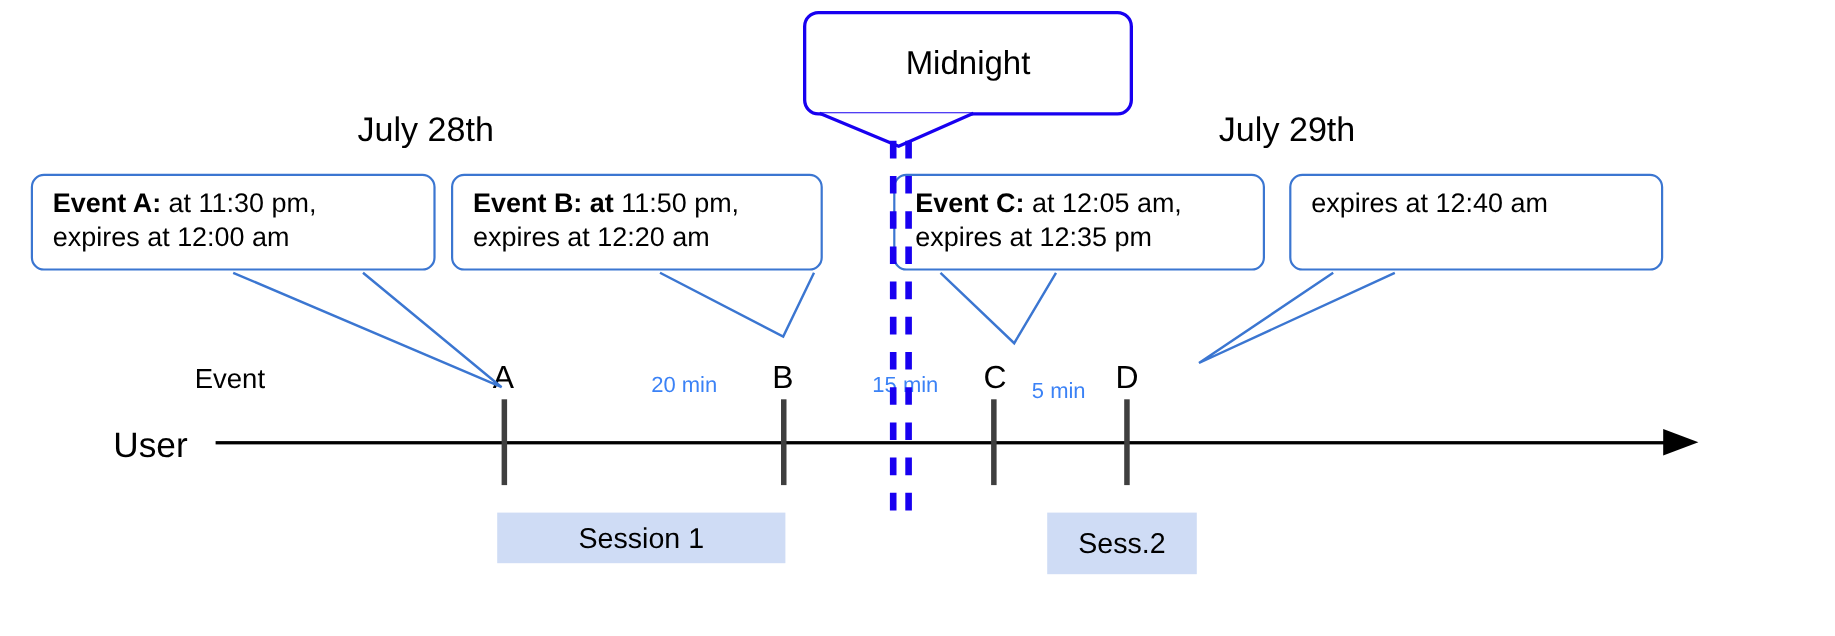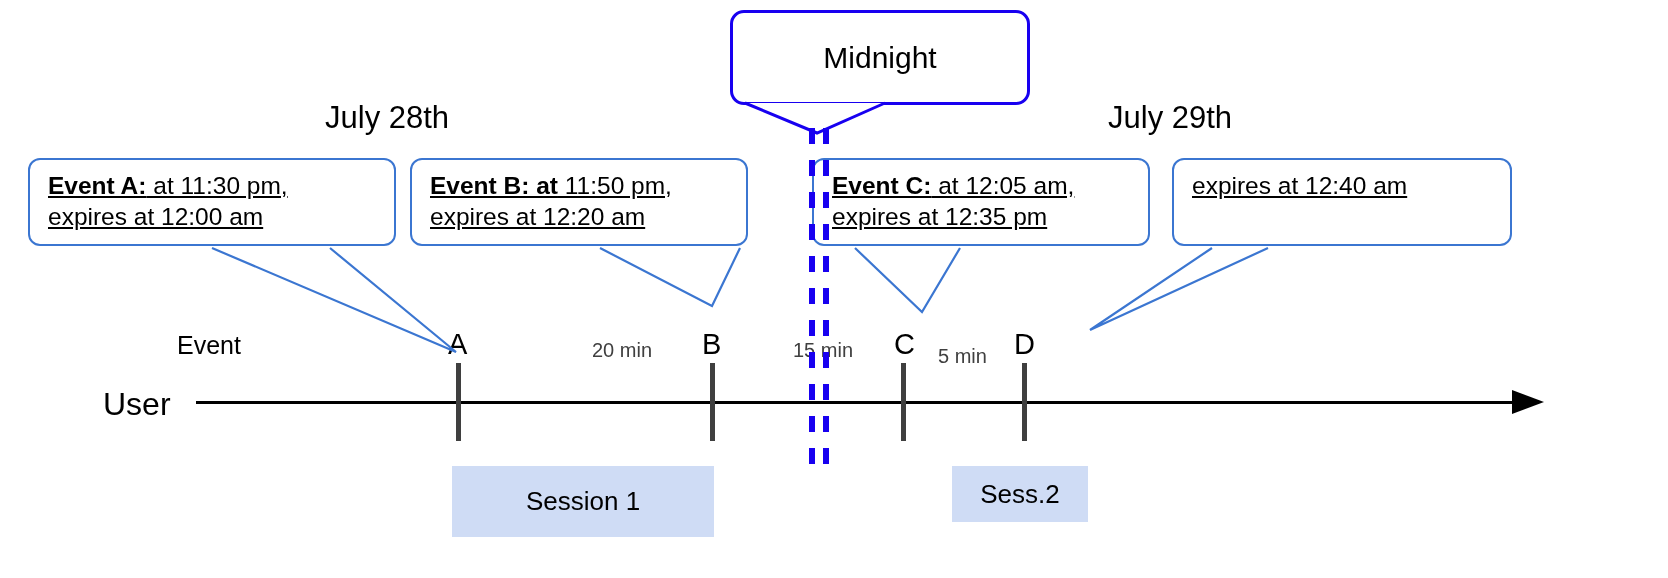--- a/index.html
+++ b/index.html
@@ -25,21 +25,20 @@
     box-sizing: border-box;
     border: 2px solid #3b76d1;
     border-radius: 12px;
     background: #ffffff;
     padding: 10px 4px 10px 18px;
     font-size: 24.5px;
     line-height: 1.28;
     color: #000000;
     white-space: nowrap;
     z-index: 5;
-    text-decoration: underline;
   }
   .callout b { font-weight: bold; }
 
   
   .midnight-bubble {
     position: absolute;
     box-sizing: border-box;
     border: 3px solid #1800f0;
     border-radius: 14px;
     background: #ffffff;
@@ -68,21 +67,21 @@
 
   .marker-letter {
     position: absolute;
     font-size: 29px;
     color: #000000;
     white-space: nowrap;
   }
   .interval-label {
     position: absolute;
     font-size: 20px;
-    color: #404040;
+    color: #3b82f6;
     white-space: nowrap;
     text-align: right;
   }
 
   
   .axis-line {
     position: absolute;
     background: #000000;
     height: 2.5px;
   }
@@ -180,20 +179,20 @@
 
   <div class="marker-letter" style="left:448px; top:328px;">A</div>
   <div class="marker-letter" style="left:702px; top:328px;">B</div>
   <div class="marker-letter" style="left:894px; top:328px;">C</div>
   <div class="marker-letter" style="left:1014px; top:328px;">D</div>
 
   <div class="interval-label" style="left:592px; top:339px;">20 min</div>
   <div class="interval-label" style="left:793px; top:339px;">15 min</div>
   <div class="interval-label" style="left:938px; top:345px;">5 min</div>
 
-  <div class="session-box" style="left:452px; top:466px; width:262px; height:71px;align-items:center;">
+  <div class="session-box" style="left:452px; top:466px; width:262px; height:46px;align-items:center;">
     <span>Session 1</span>
   </div>
   <div class="session-box" style="left:913px; top:466px; width:136px; height:56px;margin-left:39px;">
     <span>Sess.2</span>
   </div>
 
 </div>
 
 </body></html>

